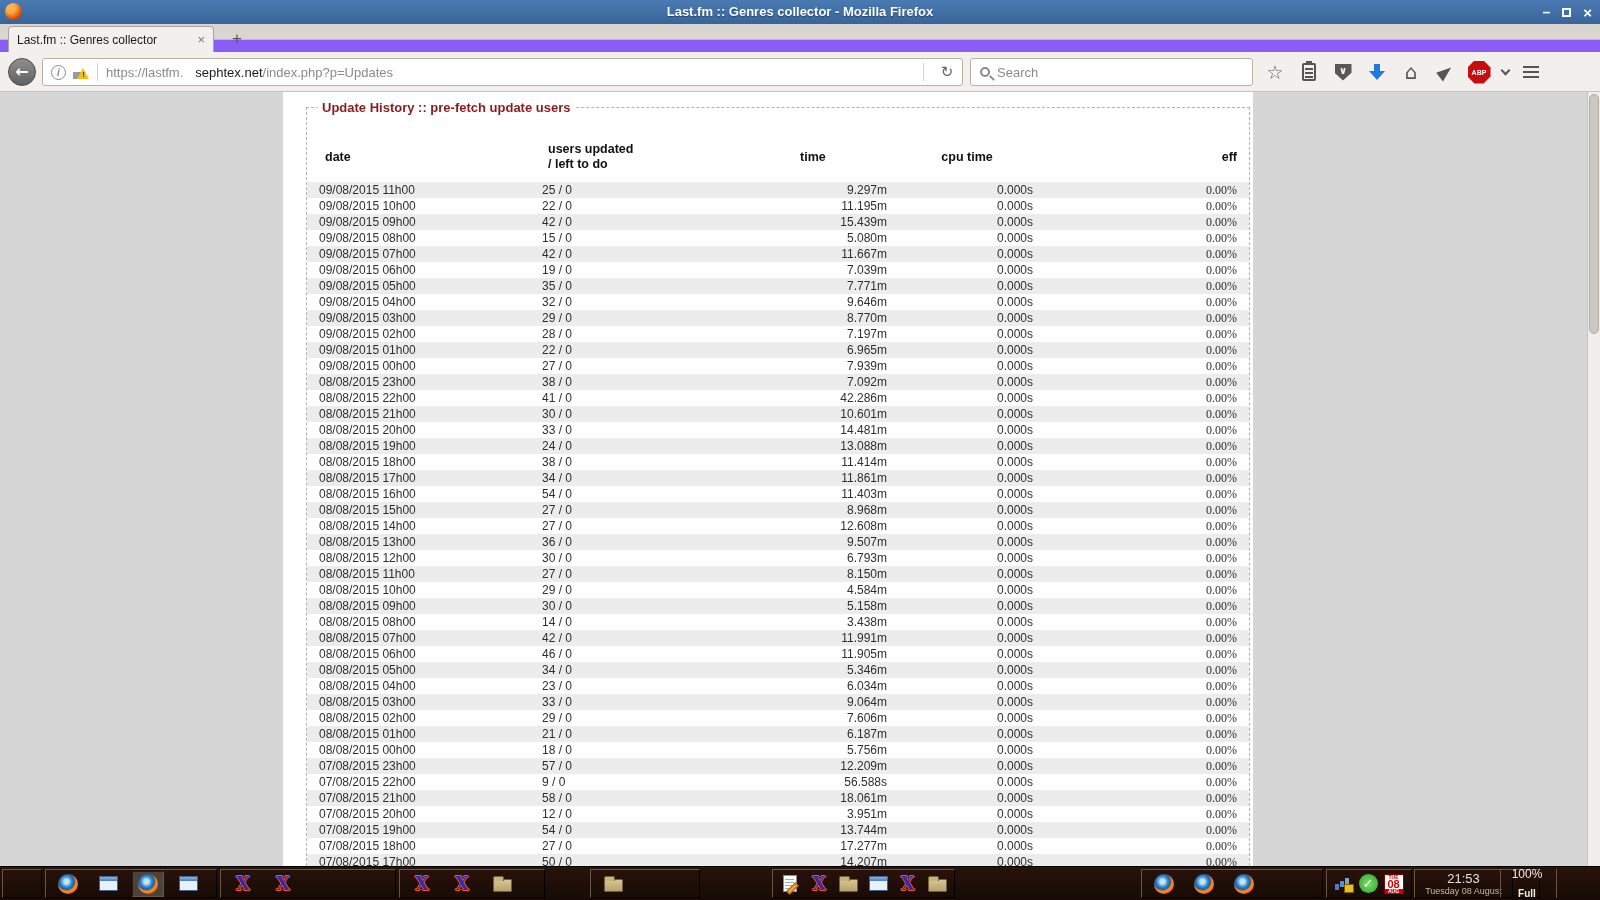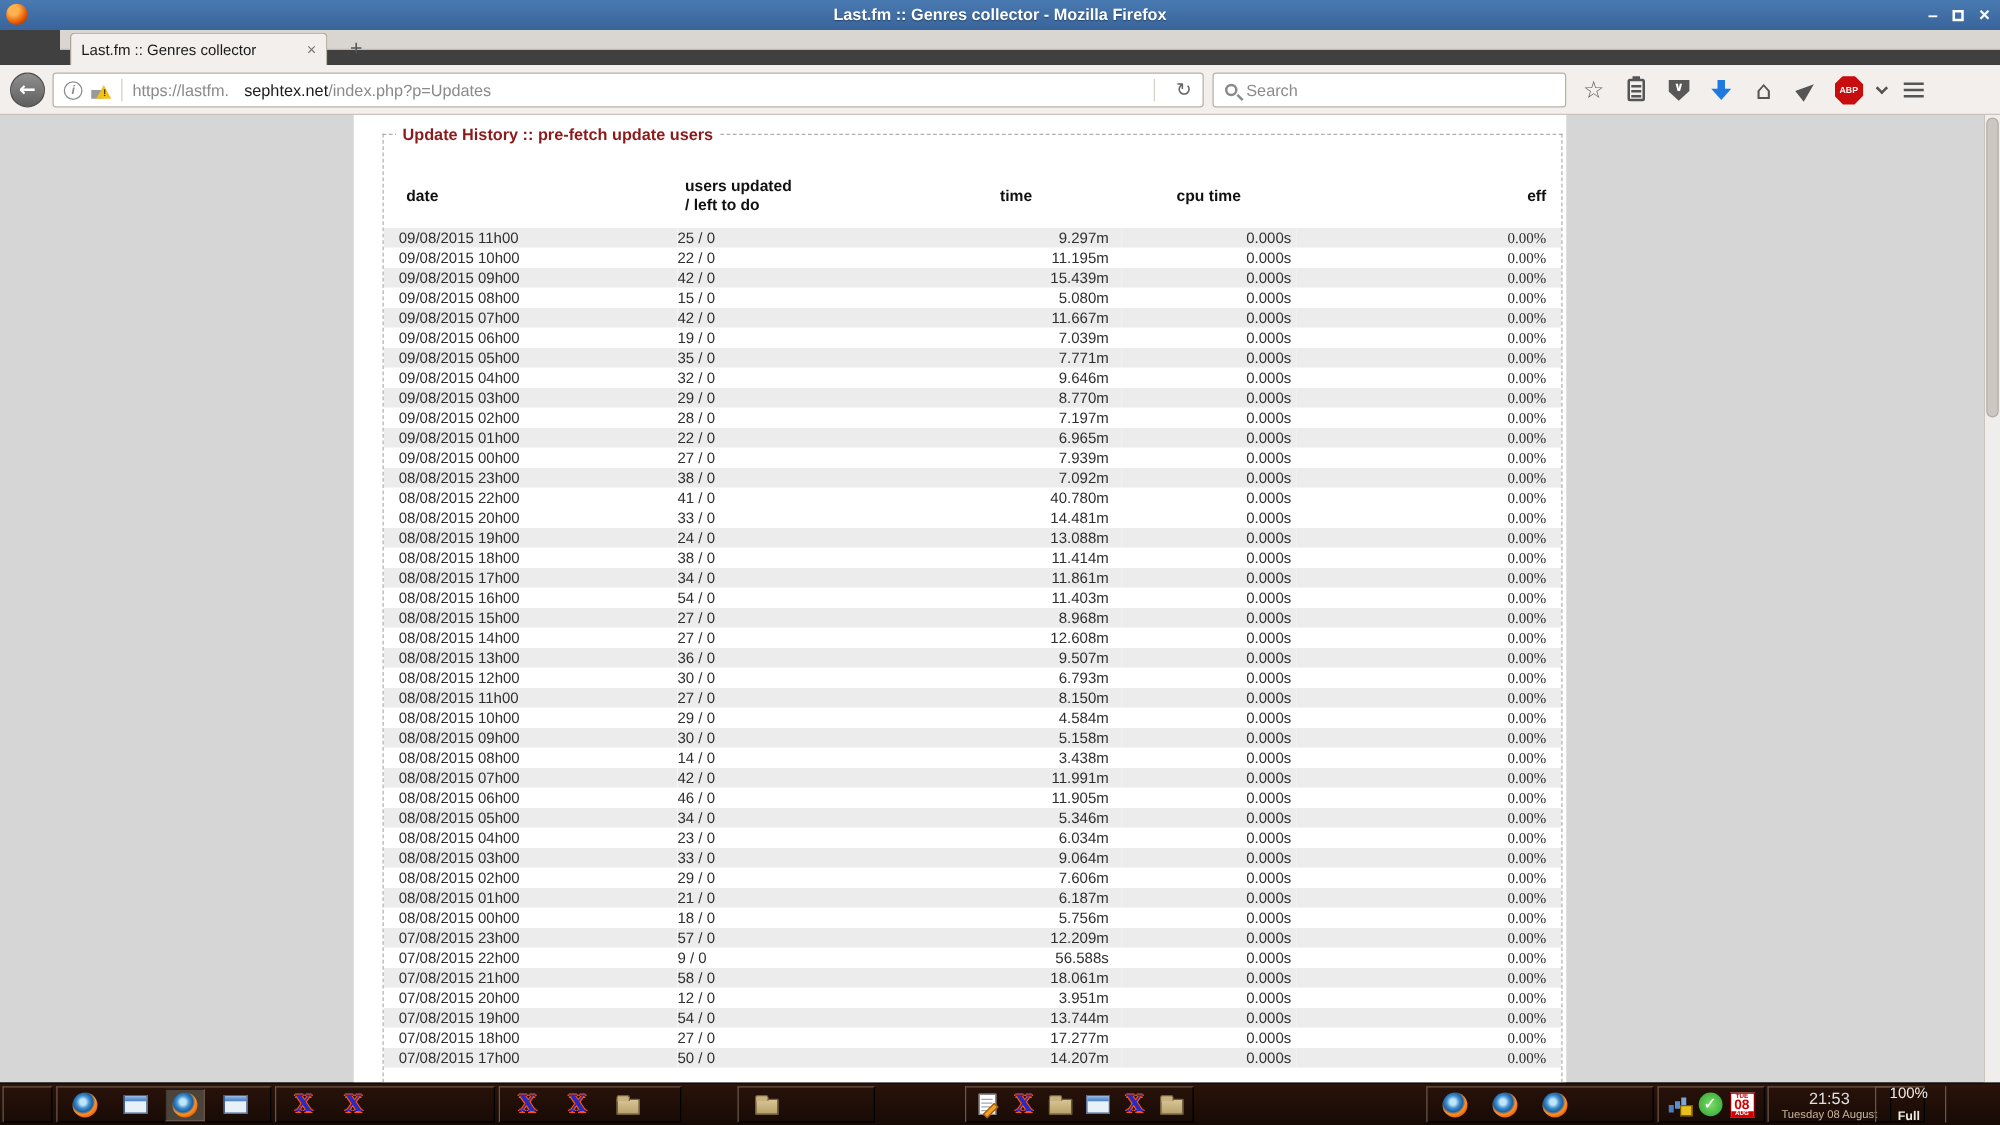--- a/index.html
+++ b/index.html
@@ -1,35 +1,35 @@
 <!DOCTYPE html>
 <html style="--titlebar-blue-1: #4a7ab2; --titlebar-blue-2: #38649a; --legend-red: #8b1a1a; --time-green: #b3cc66; --row-stripe: #ececec; --chrome-bg: #f2efec; --tabbar-bg: #d9d5d1; --page-bg: #d6d6d6; --taskbar-bg: #160a05; --download-blue: #1f7ae0; --abp-red: #c70d0d;"><head>
 <meta charset="utf-8">
 <style>
   * { margin:0; padding:0; box-sizing:border-box; }
   html,body { width:1600px; height:900px; overflow:hidden; }
   body { font-family:"Liberation Sans","DejaVu Sans",sans-serif; }
-  .screen { position:relative; width:1600px; height:900px; background:#404040; overflow:hidden; }
+  .screen { position:relative; width:1600px; height:900px; background:#8b5cf6; overflow:hidden; }
 
   
   .titlebar { position:absolute; top:0; left:0; right:0; height:24px;
     background:linear-gradient(var(--titlebar-blue-1,#4a7ab2),var(--titlebar-blue-2,#38649a));
     display:flex; align-items:center; }
   .tb-orb { position:absolute; left:5px; top:3px; width:17px; height:17px; border-radius:50%;
     background:radial-gradient(circle at 35% 30%, #ffb24d 0 25%, #e85d04 60%, #8c1500 100%); }
   .tb-title { position:absolute; left:0; right:0; text-align:center; color:#fff; font-weight:bold;
     font-size:13px; line-height:24px; text-shadow:0 1px 1px rgba(0,0,0,.4); }
   .tb-ctrls { position:absolute; right:8px; top:0; height:24px; display:flex; align-items:center; gap:12px; color:#fff; }
   .tb-min { font-size:14px; font-weight:bold; cursor:default; }
   .tb-max { width:9px; height:9px; border:2px solid #fff; }
   .tb-close { font-size:15px; font-weight:bold; }
 
   
   .tabbar { position:absolute; top:24px; left:0; right:0; height:16px; background:var(--tabbar-bg,#d9d5d1);
-    border-bottom:1px solid #c2bcb4;margin-left:48px; }
+    border-bottom:1px solid #c2bcb4; }
   .tab { position:absolute; left:8px; top:2px; width:206px; height:26px; background:var(--chrome-bg,#f2efec);
     border:1px solid #aca49a; border-bottom:none; border-radius:4px 4px 0 0;
     display:flex; align-items:center; padding:0 8px; gap:8px; }
   .tab-label { font-size:12px; color:#1a1a1a; flex:1; white-space:nowrap; overflow:hidden; }
   .tab-close { font-size:13px; color:#777; }
   .newtab { position:absolute; left:224px; top:4px; width:26px; height:22px; text-align:center;
     font-size:17px; color:#555; line-height:22px; }
 
   
   .navbar { position:absolute; top:52px; left:0; right:0; height:40px; background:var(--chrome-bg,#f2efec);
@@ -343,21 +343,28 @@
               <tr class="stripe">
                 <td class="c-date">08/08/2015 23h00</td>
                 <td class="c-users">38 / 0</td>
                 <td class="c-time">7.092m</td>
                 <td class="c-cpu">0.000s</td>
                 <td class="c-eff">0.00%</td>
               </tr>
               <tr>
                 <td class="c-date">08/08/2015 22h00</td>
                 <td class="c-users">41 / 0</td>
-                <td class="c-time">40.780m</td>
+                <td class="c-time">42.286m</td>
+                <td class="c-cpu">0.000s</td>
+                <td class="c-eff">0.00%</td>
+              </tr>
+              <tr class="stripe">
+                <td class="c-date">08/08/2015 21h00</td>
+                <td class="c-users">30 / 0</td>
+                <td class="c-time">10.601m</td>
                 <td class="c-cpu">0.000s</td>
                 <td class="c-eff">0.00%</td>
               </tr>
               <tr>
                 <td class="c-date">08/08/2015 20h00</td>
                 <td class="c-users">33 / 0</td>
                 <td class="c-time">14.481m</td>
                 <td class="c-cpu">0.000s</td>
                 <td class="c-eff">0.00%</td>
               </tr>

